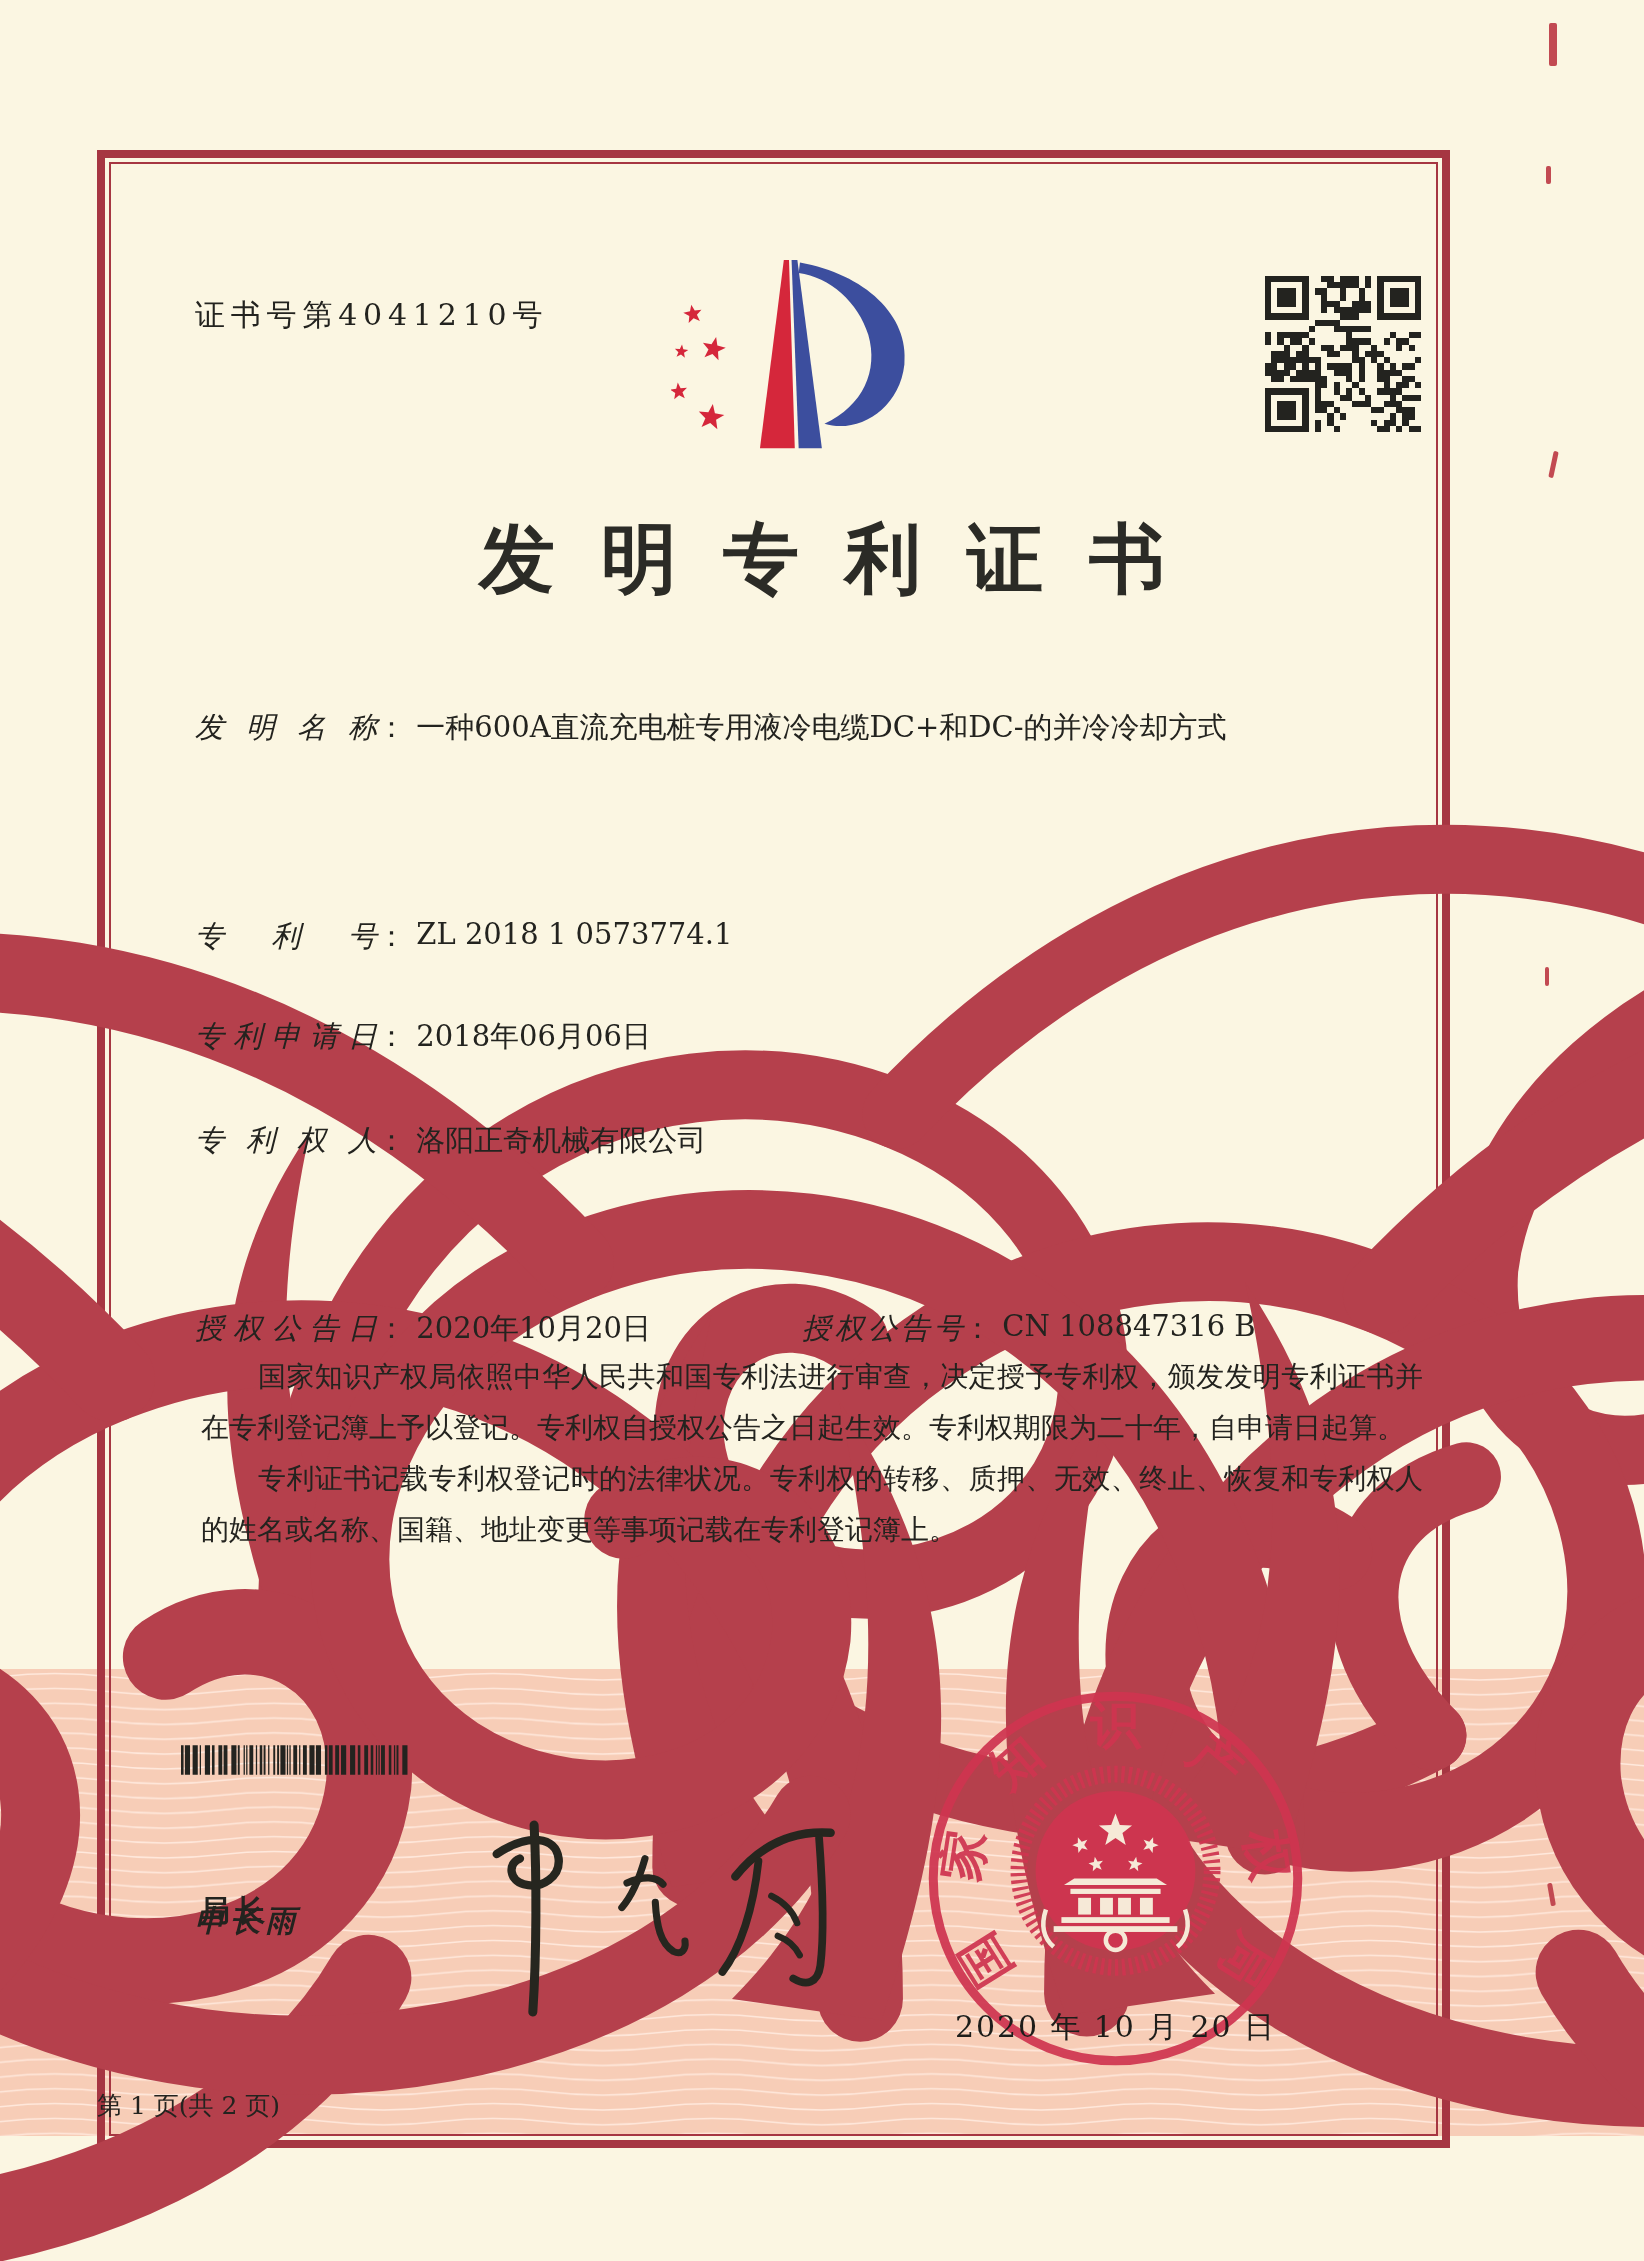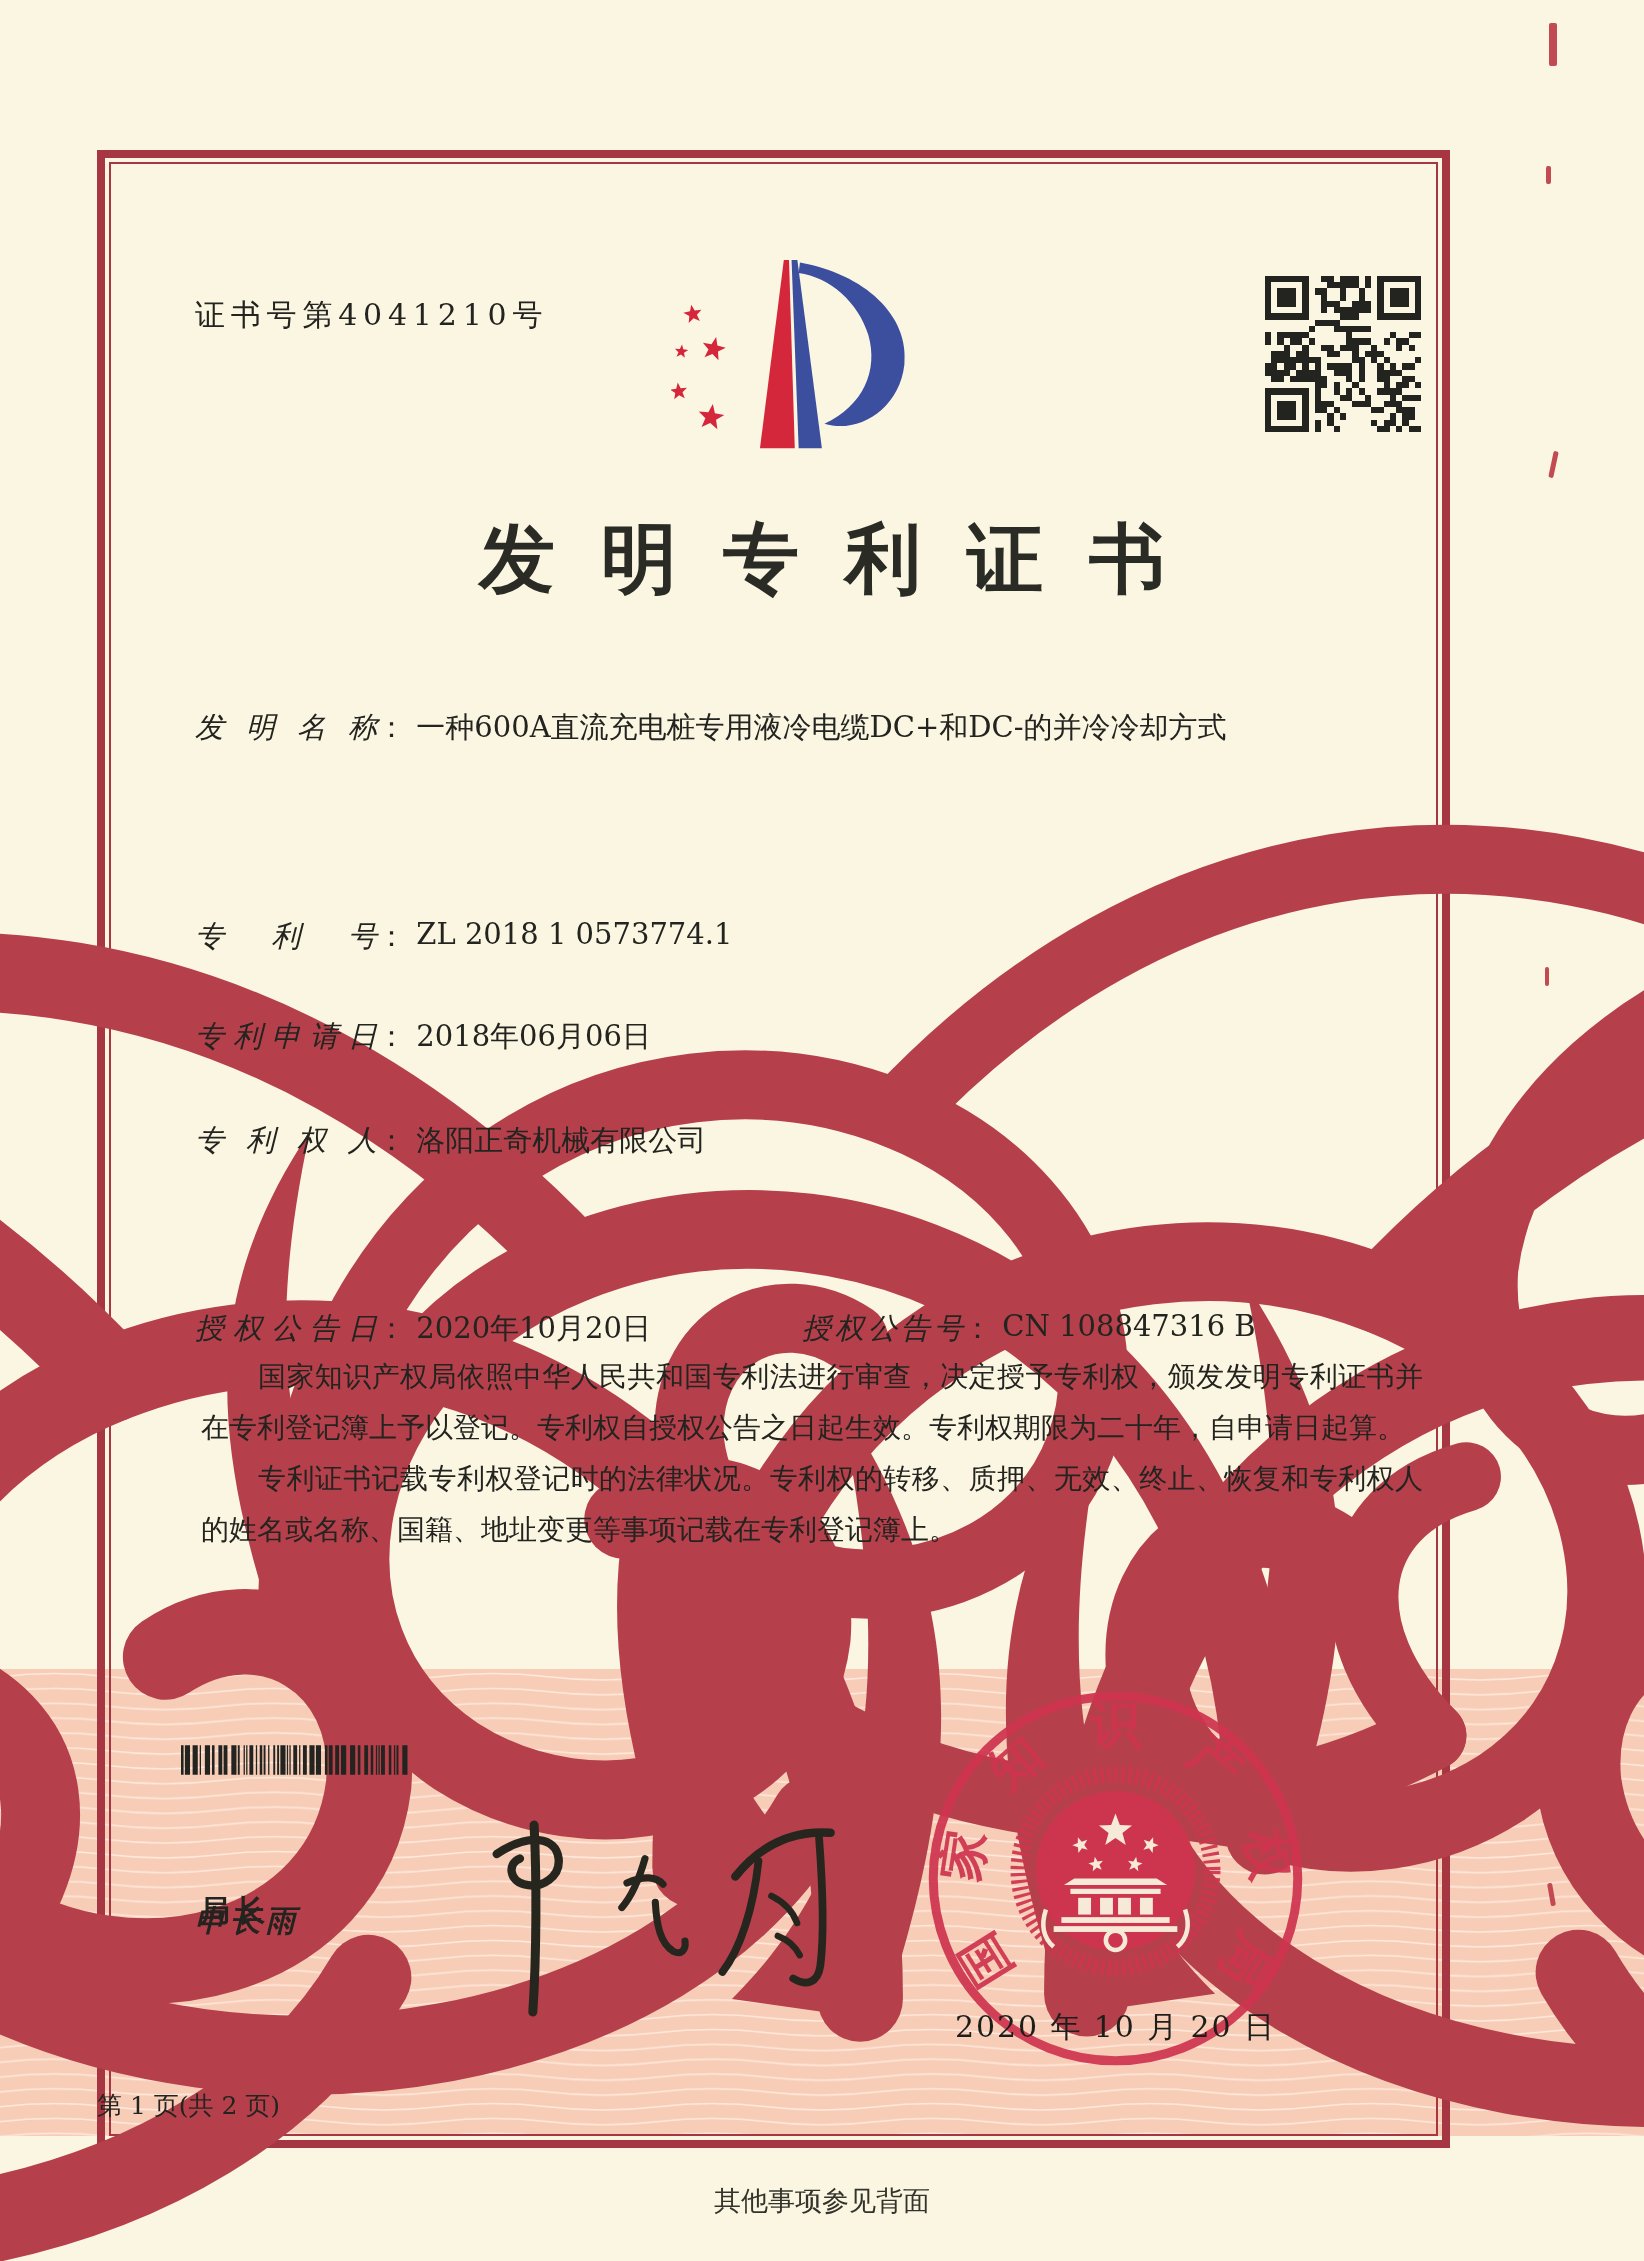--- a/index.html
+++ b/index.html
@@ -187,21 +187,20 @@
         </g>
         <circle cy="108" r="15" fill="none" stroke="#fbf6e2" stroke-width="7"></circle>
         <path d="M-108 60 C -116 84, -112 104, -96 118" fill="none" stroke="#fbf6e2" stroke-width="7"></path>
         <path d="M108 60 C 116 84, 112 104, 96 118" fill="none" stroke="#fbf6e2" stroke-width="7"></path>
       </g>
     </g>
   </svg>
   <div class="seal-date">2020 年 10 月 20 日</div>
 
   <div class="page-info">第 1 页(共 2 页)</div>
-  <div class="back-note">其他事项参见背面</div>
 
   <div class="speck" style="left:1549px;top:23px;width:7.7px;height:43px;"></div>
   <div class="speck" style="left:1546px;top:166px;width:5.2px;height:18px;"></div>
   <div class="speck" style="left:1551px;top:451px;width:5.2px;height:27px;transform:rotate(12deg);"></div>
   <div class="speck" style="left:1545px;top:967px;width:3.9px;height:19.3px;"></div>
   <div class="speck" style="left:1549px;top:1883px;width:5.2px;height:23px;transform:rotate(-10deg);"></div>
 </div>
 
 
 </body></html>

